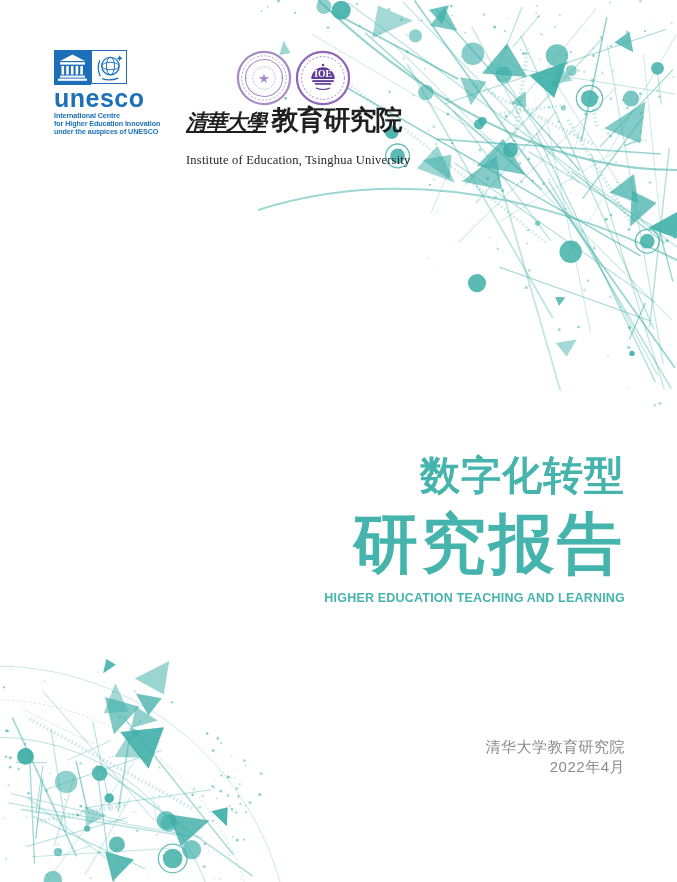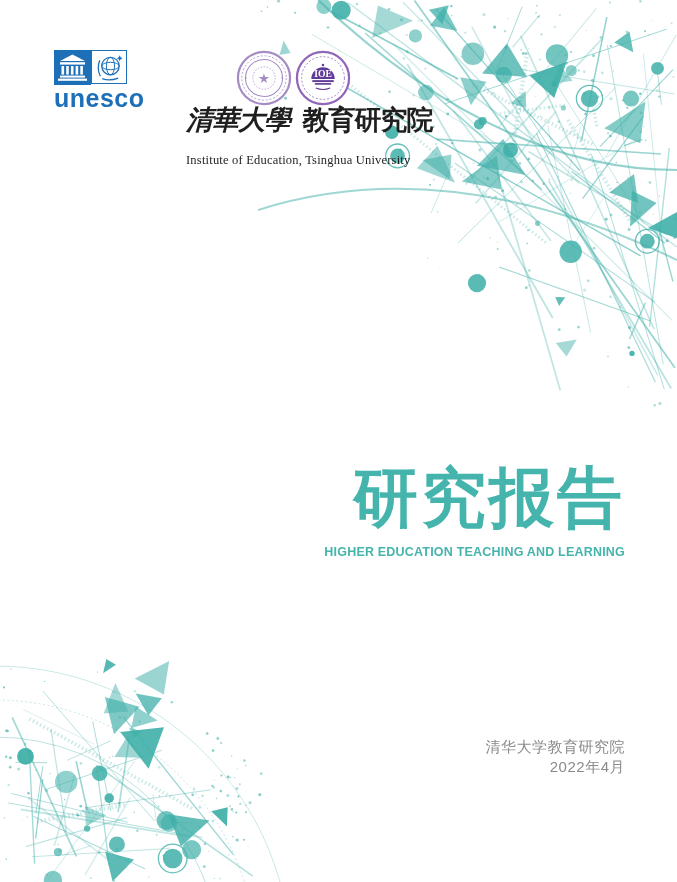--- a/index.html
+++ b/index.html
@@ -22,22 +22,22 @@
 
   
   .tsinghua{position:absolute;left:186px;top:50px;z-index:2;}
   .seals{display:flex;gap:3px;padding-left:50px;}
   .seal{display:block;}
   .seal-1{color:var(--purple-light,#a58cc4);}
   .seal-2{color:var(--purple-mid,#9066b8);}
   .dome{fill:var(--purple-dark,#5f3a96);}
   .dome-stroke{stroke:var(--purple-dark,#5f3a96);fill:none;}
   .t-name{margin-top:-4px;white-space:nowrap;color:var(--ink,#1f1f1f);}
-  .t-callig{font-family:"DejaVu Serif",serif;font-style:italic;font-weight:700;font-size:27px;letter-spacing:-1px;}
-  .t-inst{font-family:"DejaVu Serif",serif;font-weight:600;font-size:27px;letter-spacing:-1px;margin-left:8px;}
+  .t-callig{font-family:"DejaVu Serif",serif;font-style:italic;font-weight:700;font-size:21px;letter-spacing:-1px;text-decoration:underline;}
+  .t-inst{font-family:"DejaVu Serif",serif;font-weight:600;font-size:27px;letter-spacing:-1px;margin-left:1px;}
   .t-en{margin-top:15px;font-family:"Liberation Serif",serif;font-size:12.5px;color:var(--ink,#1f1f1f);letter-spacing:.2px;white-space:nowrap;}
 
   
   .title-block{position:absolute;right:52px;top:452px;text-align:right;color:var(--teal,#45b4ac);z-index:2;}
   .t1{font-size:40px;font-weight:900;line-height:46px;letter-spacing:1px;white-space:nowrap;}
   .t3{font-size:65px;font-weight:900;line-height:68px;letter-spacing:3px;margin-top:12px;white-space:nowrap;}
   .sub{margin-top:13px;font-size:12.5px;font-weight:700;line-height:14.5px;letter-spacing:.2px;white-space:nowrap;}
 
   
   .footer{position:absolute;right:52px;top:737px;text-align:right;color:var(--gray,#8b8b8b);
@@ -521,20 +521,25 @@
           <circle cx="19" cy="15.5" r="9" fill="none" stroke="currentColor" stroke-width="1.3"></circle>
           <ellipse cx="19" cy="15.5" rx="4.2" ry="9" fill="none" stroke="currentColor" stroke-width="1"></ellipse>
           <ellipse cx="19" cy="15.5" rx="9" ry="3.8" fill="none" stroke="currentColor" stroke-width="1"></ellipse>
           <path d="M8.5,26 Q4.5,18 8,9.5" fill="none" stroke="currentColor" stroke-width="1.3"></path>
           <path d="M10.5,28.5 Q18,31.5 27,28" fill="none" stroke="currentColor" stroke-width="1.3"></path>
           <path d="M28.5,4.5 l1,2 2,1 -2,1 -1,2 -1,-2 -2,-1 2,-1 z" fill="currentColor"></path>
         </svg>
       </div>
     </div>
     <div class="u-word">unesco</div>
+    <div class="u-en">
+      <div>International Centre</div>
+      <div>for Higher Education Innovation</div>
+      <div>under the auspices of UNESCO</div>
+    </div>
   </div>
 
   <div class="tsinghua">
     <div class="seals">
       <svg class="seal seal-1" viewBox="0 0 55 55" width="56" height="56">
         <circle cx="27.5" cy="27.5" r="26" fill="#fff" opacity="0.93"></circle>
         <circle cx="27.5" cy="27.5" r="25.6" fill="none" stroke="currentColor" stroke-width="2.2"></circle>
         <circle cx="27.5" cy="27.5" r="21.8" fill="none" stroke="currentColor" stroke-width="0.9" stroke-dasharray="2 1.8" opacity="0.9"></circle>
         <circle cx="27.5" cy="27.5" r="18.2" fill="none" stroke="currentColor" stroke-width="1"></circle>
         <circle cx="27.5" cy="27.5" r="11" fill="none" stroke="currentColor" stroke-width="0.8" stroke-dasharray="1.5 1.5" opacity="0.9"></circle>
@@ -555,20 +560,21 @@
       </svg>
     </div>
     <div class="t-name">
       <span class="t-callig">清華大學</span>
       <span class="t-inst">教育研究院</span>
     </div>
     <div class="t-en">Institute of Education, Tsinghua University</div>
   </div>
 
   <div class="title-block">
+    <div class="t1">数字化转型</div>
     <div class="t3">研究报告</div>
     <div class="sub">
       <div>HIGHER EDUCATION TEACHING AND LEARNING</div>
     </div>
   </div>
 
   <div class="footer">
     <div>清华大学教育研究院</div>
     <div>2022年4月</div>
   </div>

